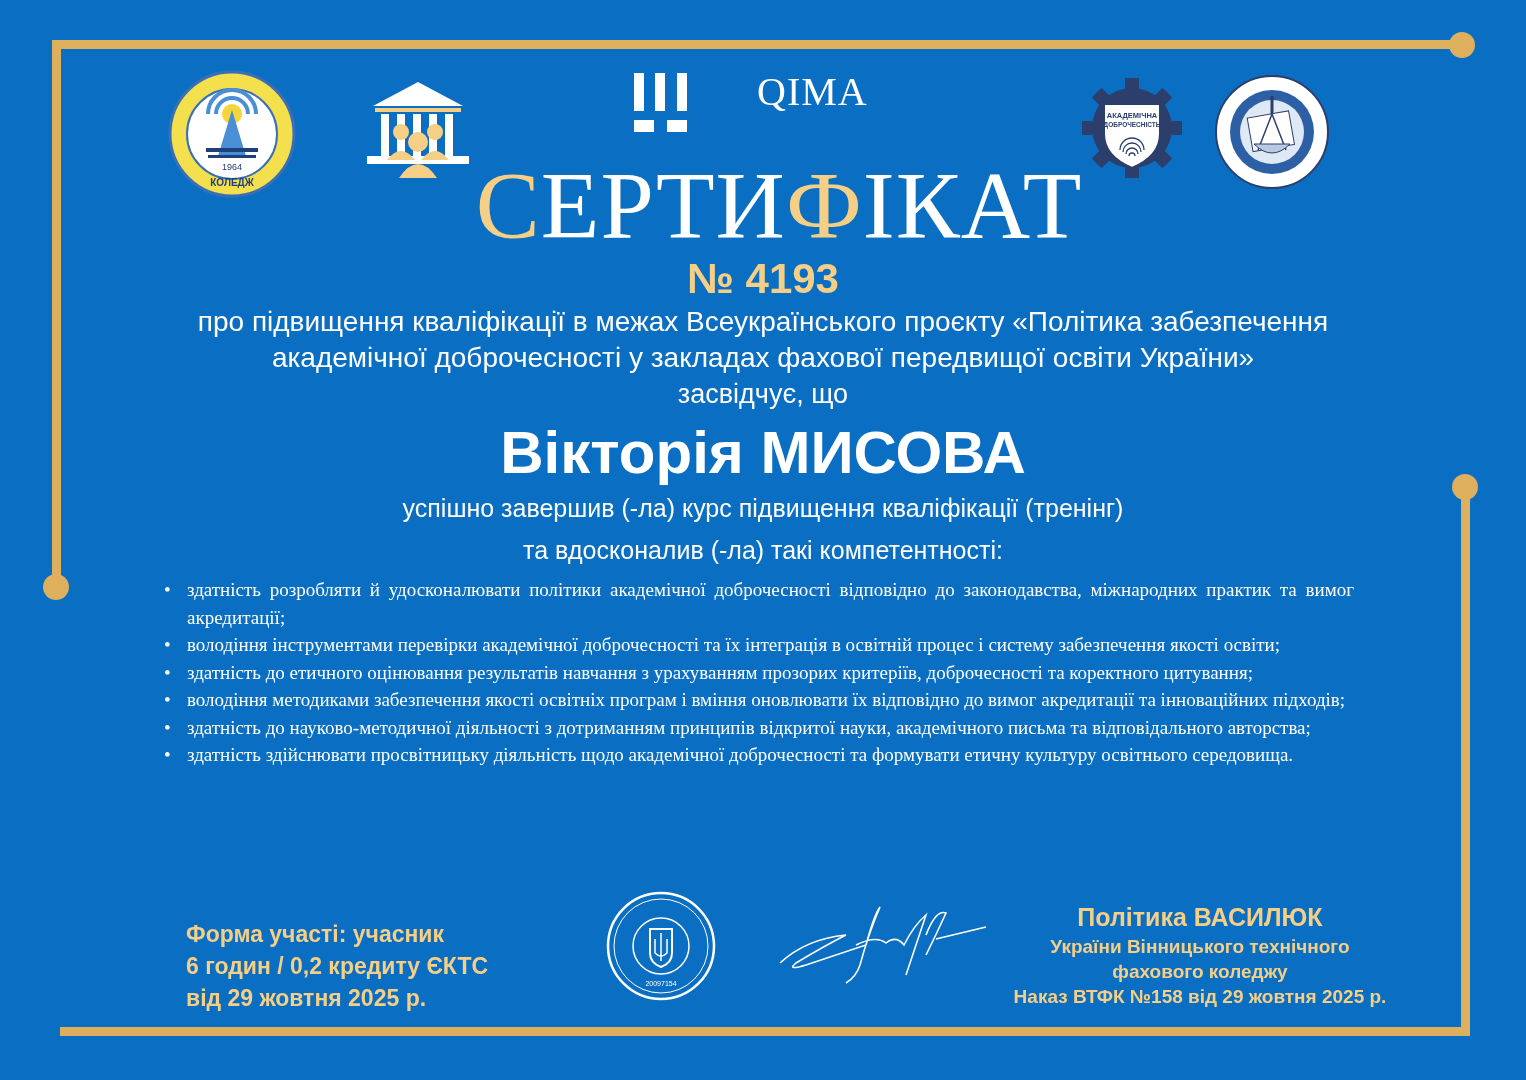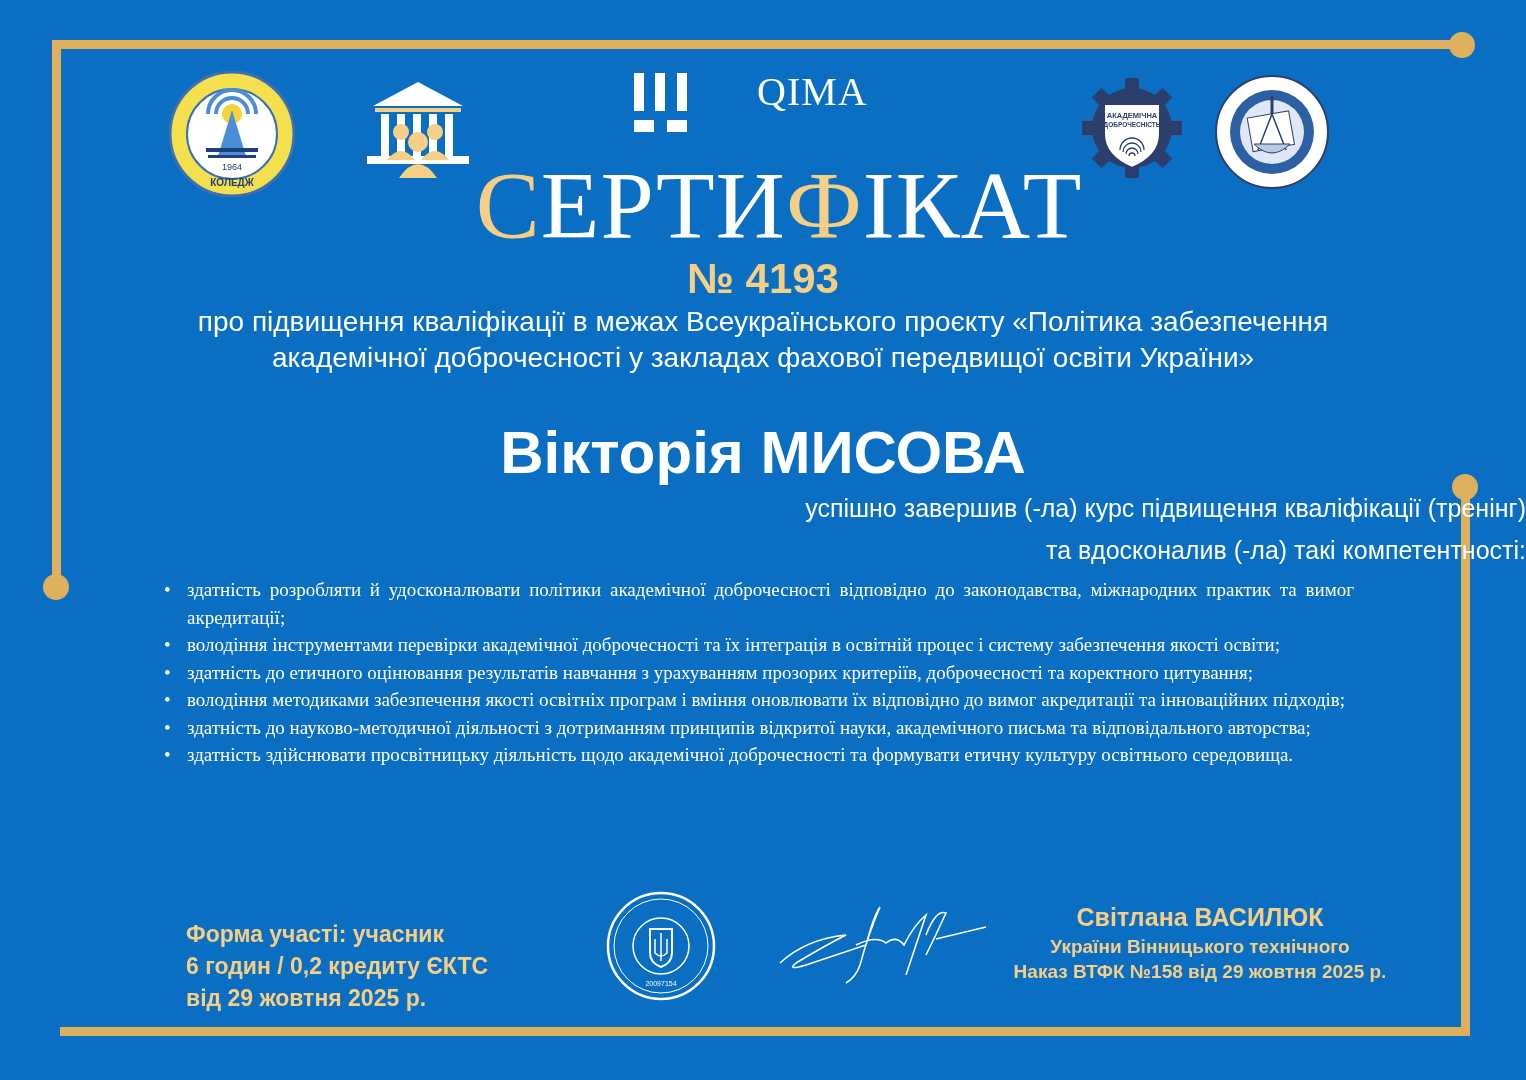--- a/index.html
+++ b/index.html
@@ -6,21 +6,21 @@
   body { width:1526px; height:1080px; background:#0a6fc2; position:relative; overflow:hidden; font-family:"Liberation Sans", sans-serif; color:#fff; }
   .frame { position:absolute; background:#deaf5c; }
   .dot { position:absolute; width:26px; height:26px; border-radius:50%; background:#deaf5c; }
   .logo { position:absolute; }
   .center { position:absolute; left:0; width:1526px; text-align:center; }
   .title { top:158px; font-family:"Liberation Serif", serif; font-size:96px; letter-spacing:1px; line-height:1;margin-left:16px; }
   .title .gold { color:#f6cf86; }
   .number { top:255px; font-size:42px; font-weight:bold; color:#f6cf86;text-align:center; }
   .lead { top:304px; font-size:28px; line-height:36px; color:#fff; }
   .name { top:418px; font-size:60px; font-weight:bold; }
-  .sub { font-size:25px; color:#fff;text-align:right; }
+  .sub { font-size:25px; color:#fff; }
   ul.comp { position:absolute; left:160px; top:576px; width:1194px; margin:0; padding:0; list-style:none; font-size:19px; line-height:27.5px; }
   ul.comp li { position:relative; padding-left:27px; text-align:justify; text-align-last:left;font-family:Liberation Serif, serif; }
   ul.comp li::before { content:"•"; position:absolute; left:4px; }
   ul.comp li.wide { margin-right:-36px; }
   .form-block { position:absolute; left:186px; top:918px; font-size:23px; font-weight:bold; color:#f6cf86; line-height:32px; }
   .signer { position:absolute; left:960px; top:900px; width:480px; text-align:center; color:#f6cf86; font-weight:bold; }
   .signer .n { font-size:25px; line-height:34px; }
   .signer .r { font-size:19px; line-height:25px; }
 </style>
 </head>
@@ -107,20 +107,21 @@
 </svg>
 
 <div class="center title">
   <span class="gold">С</span><span>ЕРТИ</span><span class="gold">Ф</span><span>ІКАТ</span>
 </div>
 <div class="center number">№ 4193</div>
 
 <div class="center lead">
   <div>про підвищення кваліфікації в межах Всеукраїнського проєкту  «Політика забезпечення</div>
   <div>академічної доброчесності у закладах фахової передвищої освіти України»</div>
+  <div style="font-size:27px;">засвідчує, що</div>
 </div>
 
 <div class="center name">Вікторія МИСОВА</div>
 
 <div class="center sub" style="top:494px;">успішно завершив (-ла) курс підвищення кваліфікації (тренінг)</div>
 <div class="center sub" style="top:536px;">та вдосконалив (-ла) такі компетентності:</div>
 
 <ul class="comp">
   <li>здатність розробляти й удосконалювати політики академічної доброчесності відповідно до законодавства, міжнародних практик та вимог акредитації;</li>
   <li>володіння інструментами перевірки академічної доброчесності та їх інтеграція в освітній процес і систему забезпечення якості освіти;</li>
@@ -143,16 +144,17 @@
   <path d="M44 38 L66 38 L66 62 Q66 72 55 76 Q44 72 44 62 Z" fill="none" stroke="#fff" stroke-width="2"></path>
   <path d="M55 42 L55 70 M49 48 L49 62 Q55 68 61 62 L61 48" fill="none" stroke="#fff" stroke-width="1.5"></path>
   <text x="55" y="95" text-anchor="middle" font-size="7" fill="#fff" font-family="Liberation Sans, sans-serif">20097154</text>
 </svg>
 
 <svg class="logo" style="left:776px;top:905px" width="214" height="80" viewBox="0 0 214 80">
   <path d="M4 58 Q30 34 70 30 Q50 40 20 58 Q10 66 30 60 L90 40 Q98 10 104 2 Q92 30 84 60 Q80 72 70 78 M80 40 Q100 30 110 38 Q120 30 128 40 Q138 20 150 10 Q140 40 130 70 M150 30 Q160 4 170 8 Q160 30 150 50 M160 34 L210 22" fill="none" stroke="#fff" stroke-width="1.6"></path>
 </svg>
 
 <div class="signer">
-  <div class="n">Світлана ВАСИЛЮК</div>
+  <div class="n">Політика ВАСИЛЮК</div>
   <div class="r">України Вінницького технічного</div>
+  <div class="r">фахового коледжу</div>
   <div class="r">Наказ ВТФК №158 від 29 жовтня 2025 р.</div>
 </div>
 
 </body></html>

